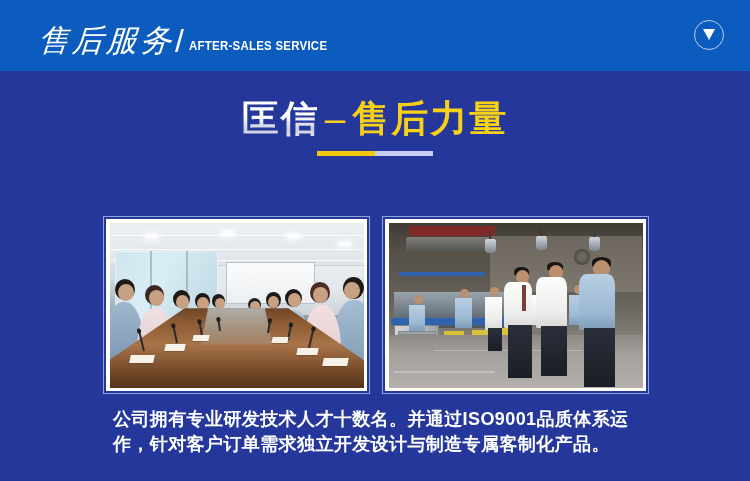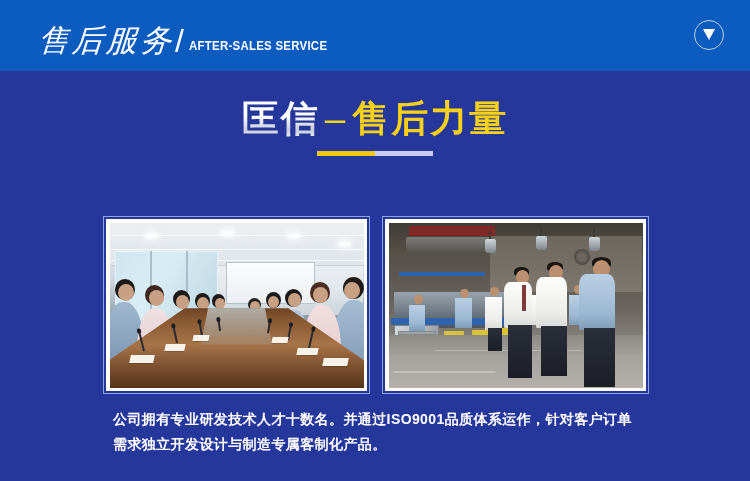--- a/index.html
+++ b/index.html
@@ -294,21 +294,21 @@
   .f-hair { position:absolute; border-radius:50% 50% 30% 30%; background:#181513; }
   .f-tie  { position:absolute; background:#7a3d3a; }
 
   
   #bottom-text {
     position: absolute;
     left: 113px;
     top: 407px;
     width: 530px;
     font-family: "Liberation Sans", "DejaVu Sans", sans-serif;
-    font-size: 14px;
+    font-size: 18px;
     font-weight: bold;
     line-height: 25px;
     color: #ffffff;
     letter-spacing: 0.4px;
   }
 </style>
 </head>
 <body>
 
 <div id="page">

